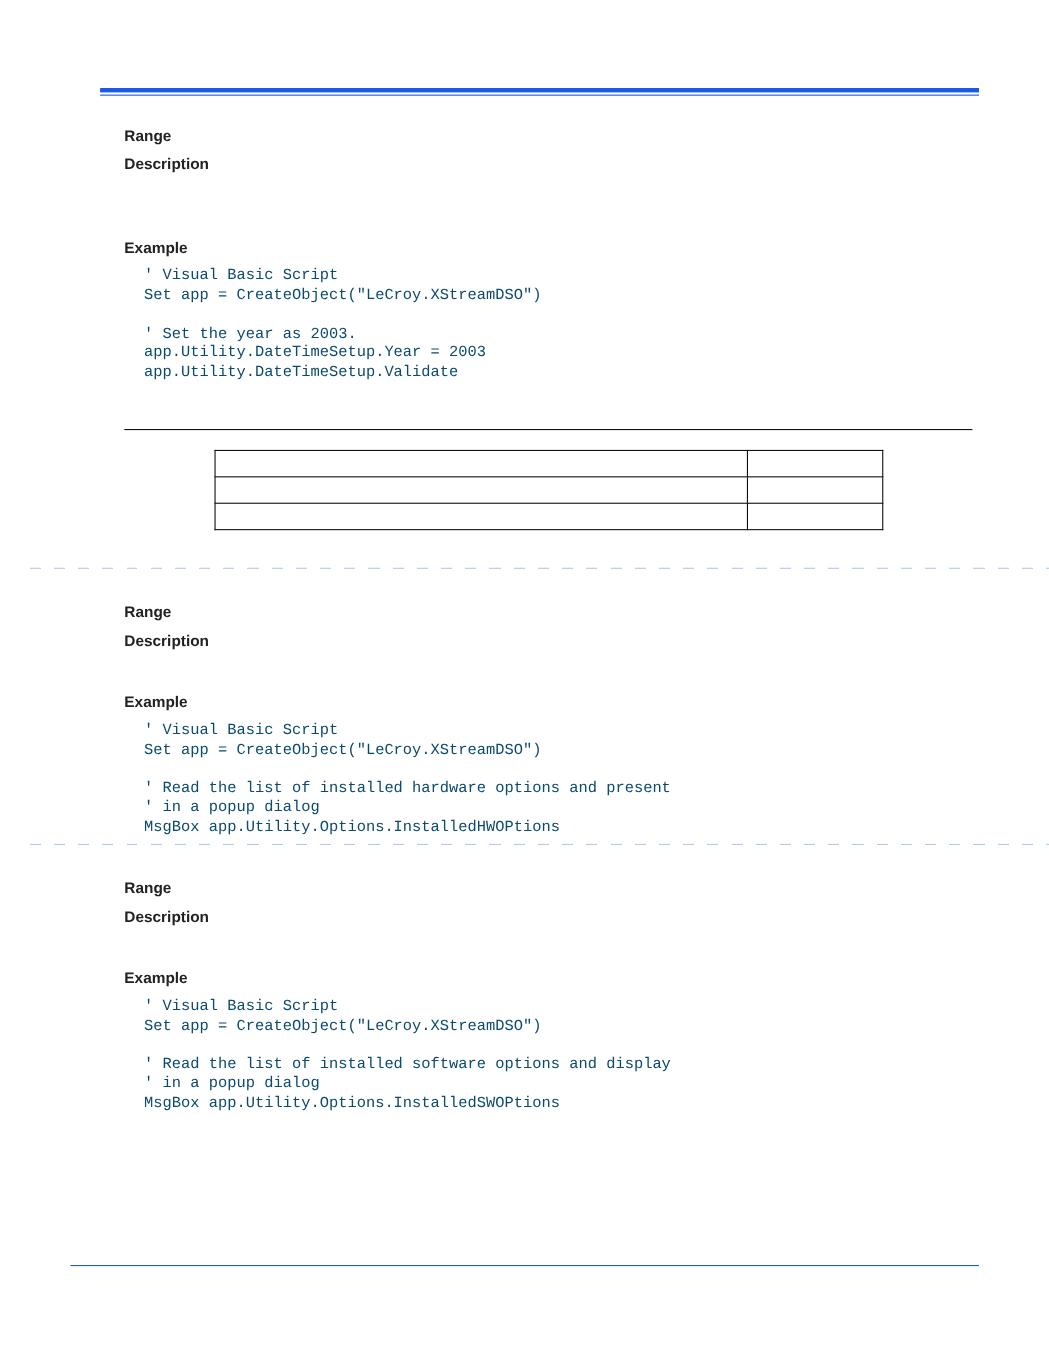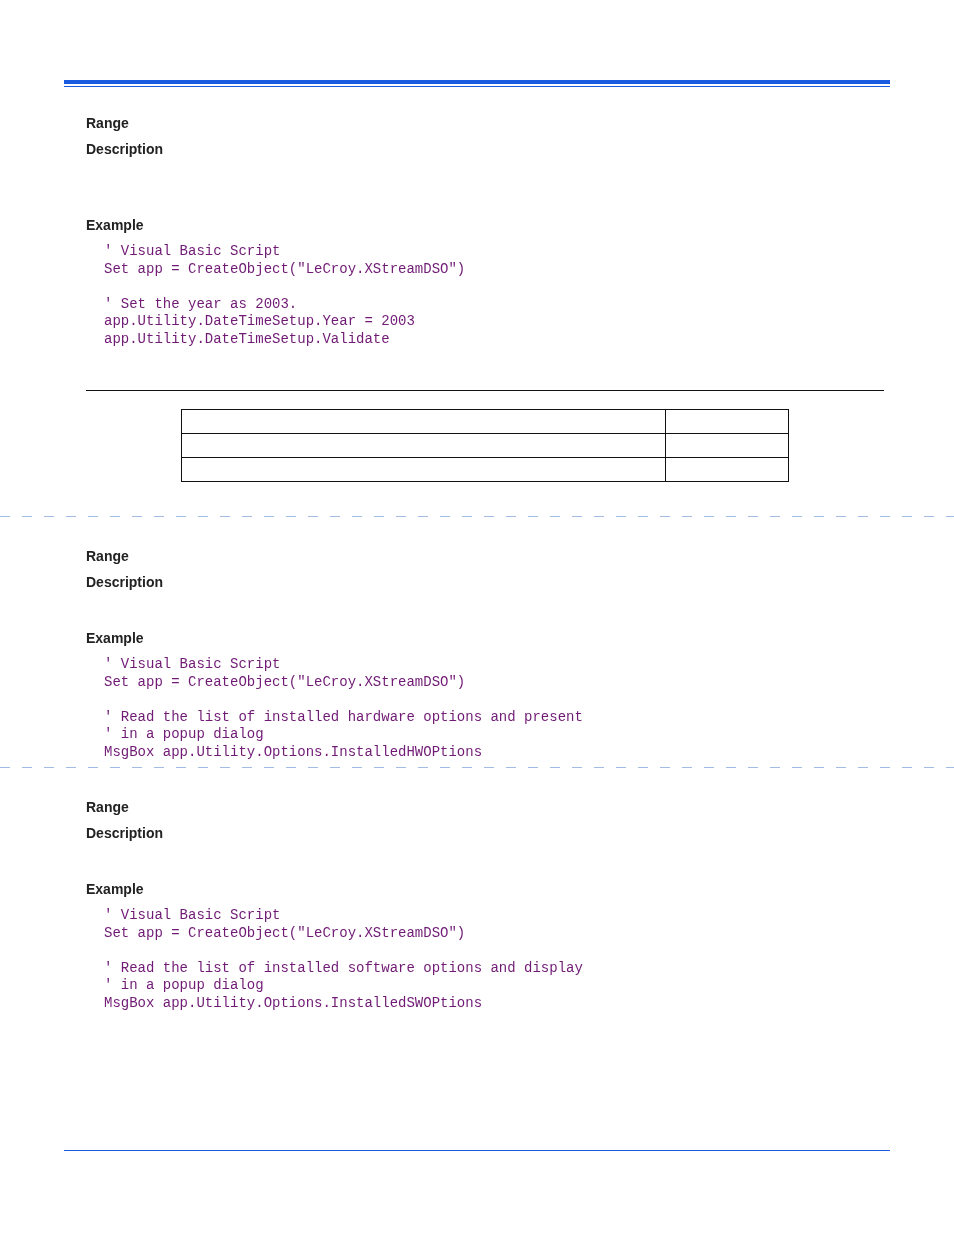--- a/index.html
+++ b/index.html
@@ -6,21 +6,21 @@
   body {
     background: #fff;
     font-family: "Segoe UI", Arial, sans-serif;
     width: 954px;
     height: 1235px;
     position: relative;
     color: #222;
     font-size: 14px;
   }
   .page {
-    padding: 80px 64px 0 64px;
+    padding: 80px 64px 0 91px;
   }
   .blue-rule {
     height: 4px;
     background: #1a5ae0;
     margin-bottom: 2px;
   }
   .blue-thin {
     height: 1px;
     background: #1a5ae0;
     margin-bottom: 28px;
@@ -32,21 +32,21 @@
   .label {
     font-weight: 700;
     font-size: 14px;
     margin-bottom: 10px;
   }
   .label.mtsm { margin-top: 7px; }
   pre.code {
     font-family: "Courier New", Courier, monospace;
     font-size: 14px;
     line-height: 1.25;
-    color: #701a75;
+    color: #0c4a6e;
     white-space: pre;
     margin-left: 18px;
     margin-top: 4px;
   }
   hr.solid {
     border: none;
     border-top: 1px solid #111;
     margin: 42px 0 18px 0;
   }
   table.grid {

